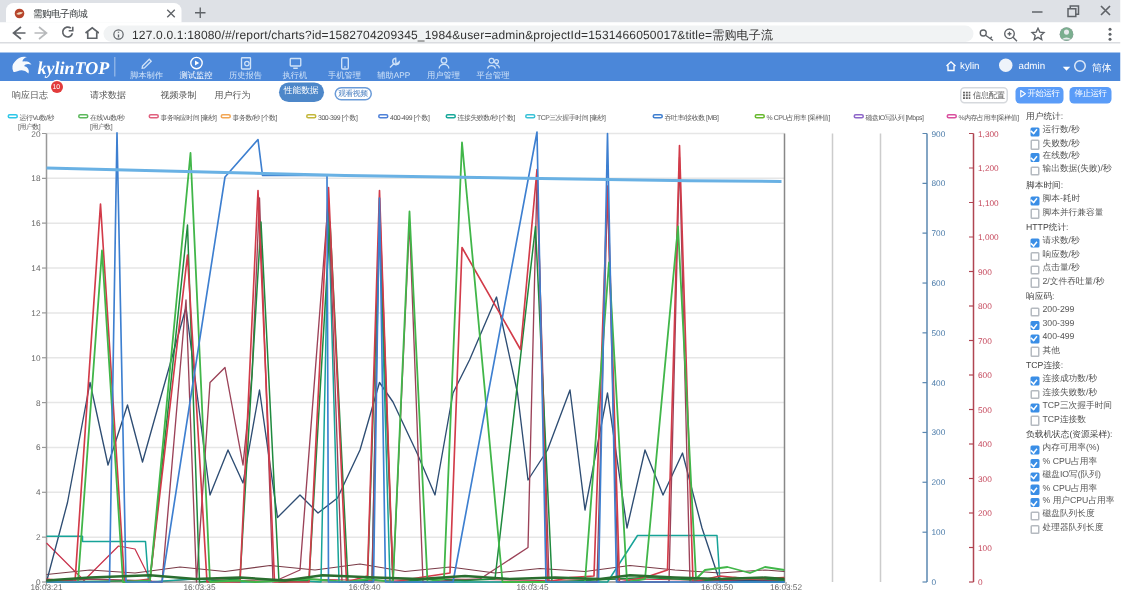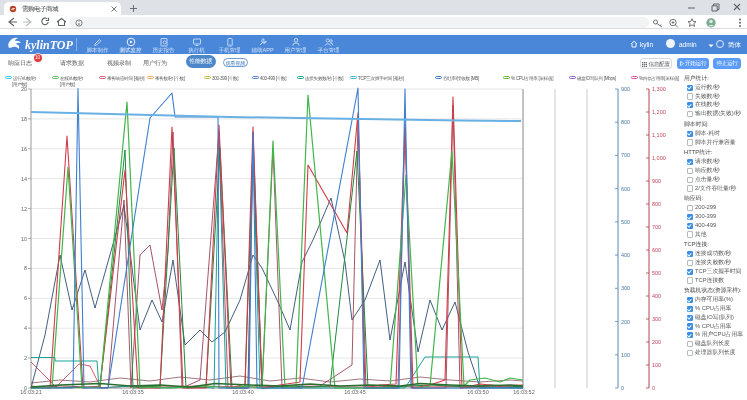--- a/index.html
+++ b/index.html
@@ -62,20 +62,21 @@
 <path d="M44.3 5.2 a3.3 3.3 0 1 1 -1.1 -3.4"></path>
         <path d="M44.5 0.8 v2.7 h-2.7" fill="none"></path>
 <path d="M53 5 L57.5 1.5 L62 5 M54.5 4.5 V8.5 H60.5 V4.5"></path>
 </g>
     </svg>
 <div id="urlpill"></div>
 <svg class="abs" style="left:75px;top:18.5px" width="8" height="8" viewBox="0 0 8 8">
       <circle cx="4" cy="4" r="3.1" fill="none" stroke="#5f6368" stroke-width="0.8"></circle>
       <path d="M4 2.2 V2.9 M4 4 V6" stroke="#5f6368" stroke-width="0.9"></path>
     </svg>
+<div id="urltext">127.0.0.1:18080/#/report/charts?id=1582704209345_1984&amp;user=admin&amp;projectId=1531466050017&amp;title=需购电子流</div>
 
 <svg class="abs" style="left:652px;top:17.5px" width="92" height="10" viewBox="0 0 92 10">
 <g stroke="#5f6368" stroke-width="0.9" fill="none">
 <circle cx="3.5" cy="4" r="2"></circle>
         <path d="M5 5.5 L10 9 M8 8 l1.2 -1.5"></path>
 <circle cx="21" cy="4.5" r="3.2"></circle>
         <path d="M23.4 6.9 L26 9.5 M19.7 4.5 h2.6 m-1.3 -1.3 v2.6"></path>
 <path d="M40 0.8 l1.2 2.6 2.8 0.3 -2.1 1.9 0.6 2.8 -2.5 -1.5 -2.5 1.5 0.6 -2.8 -2.1 -1.9 2.8 -0.3z"></path>
 </g>
 <circle cx="59" cy="4.8" r="4.6" fill="#9aa0a6"></circle>

